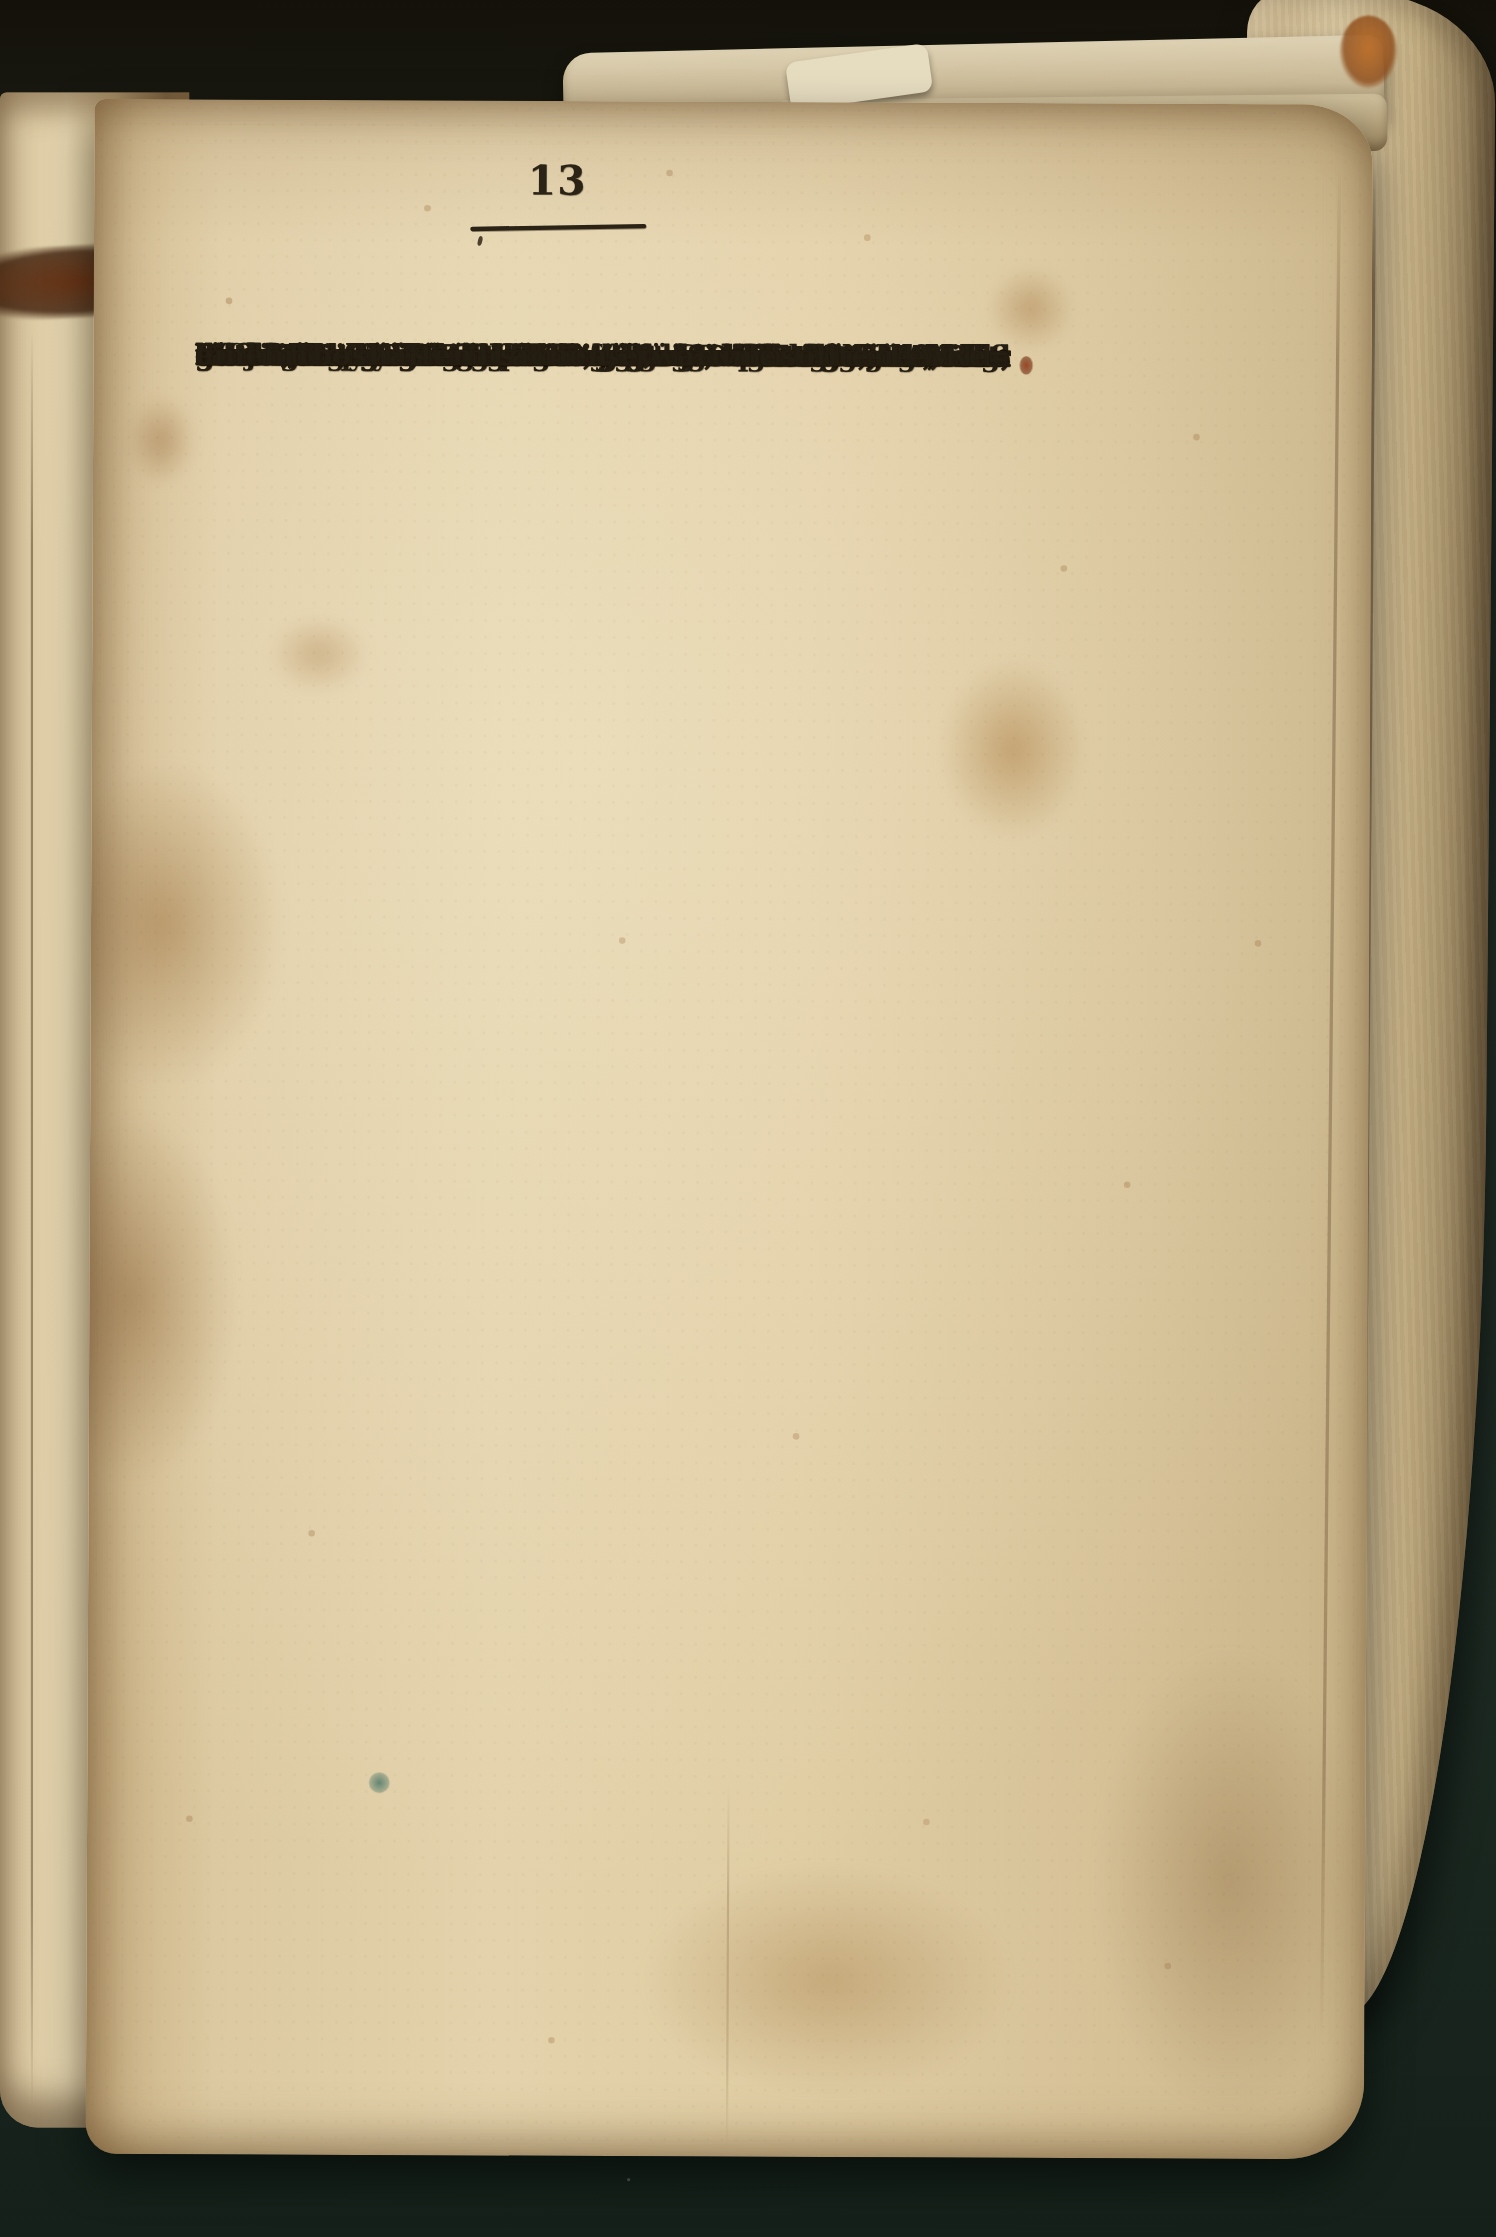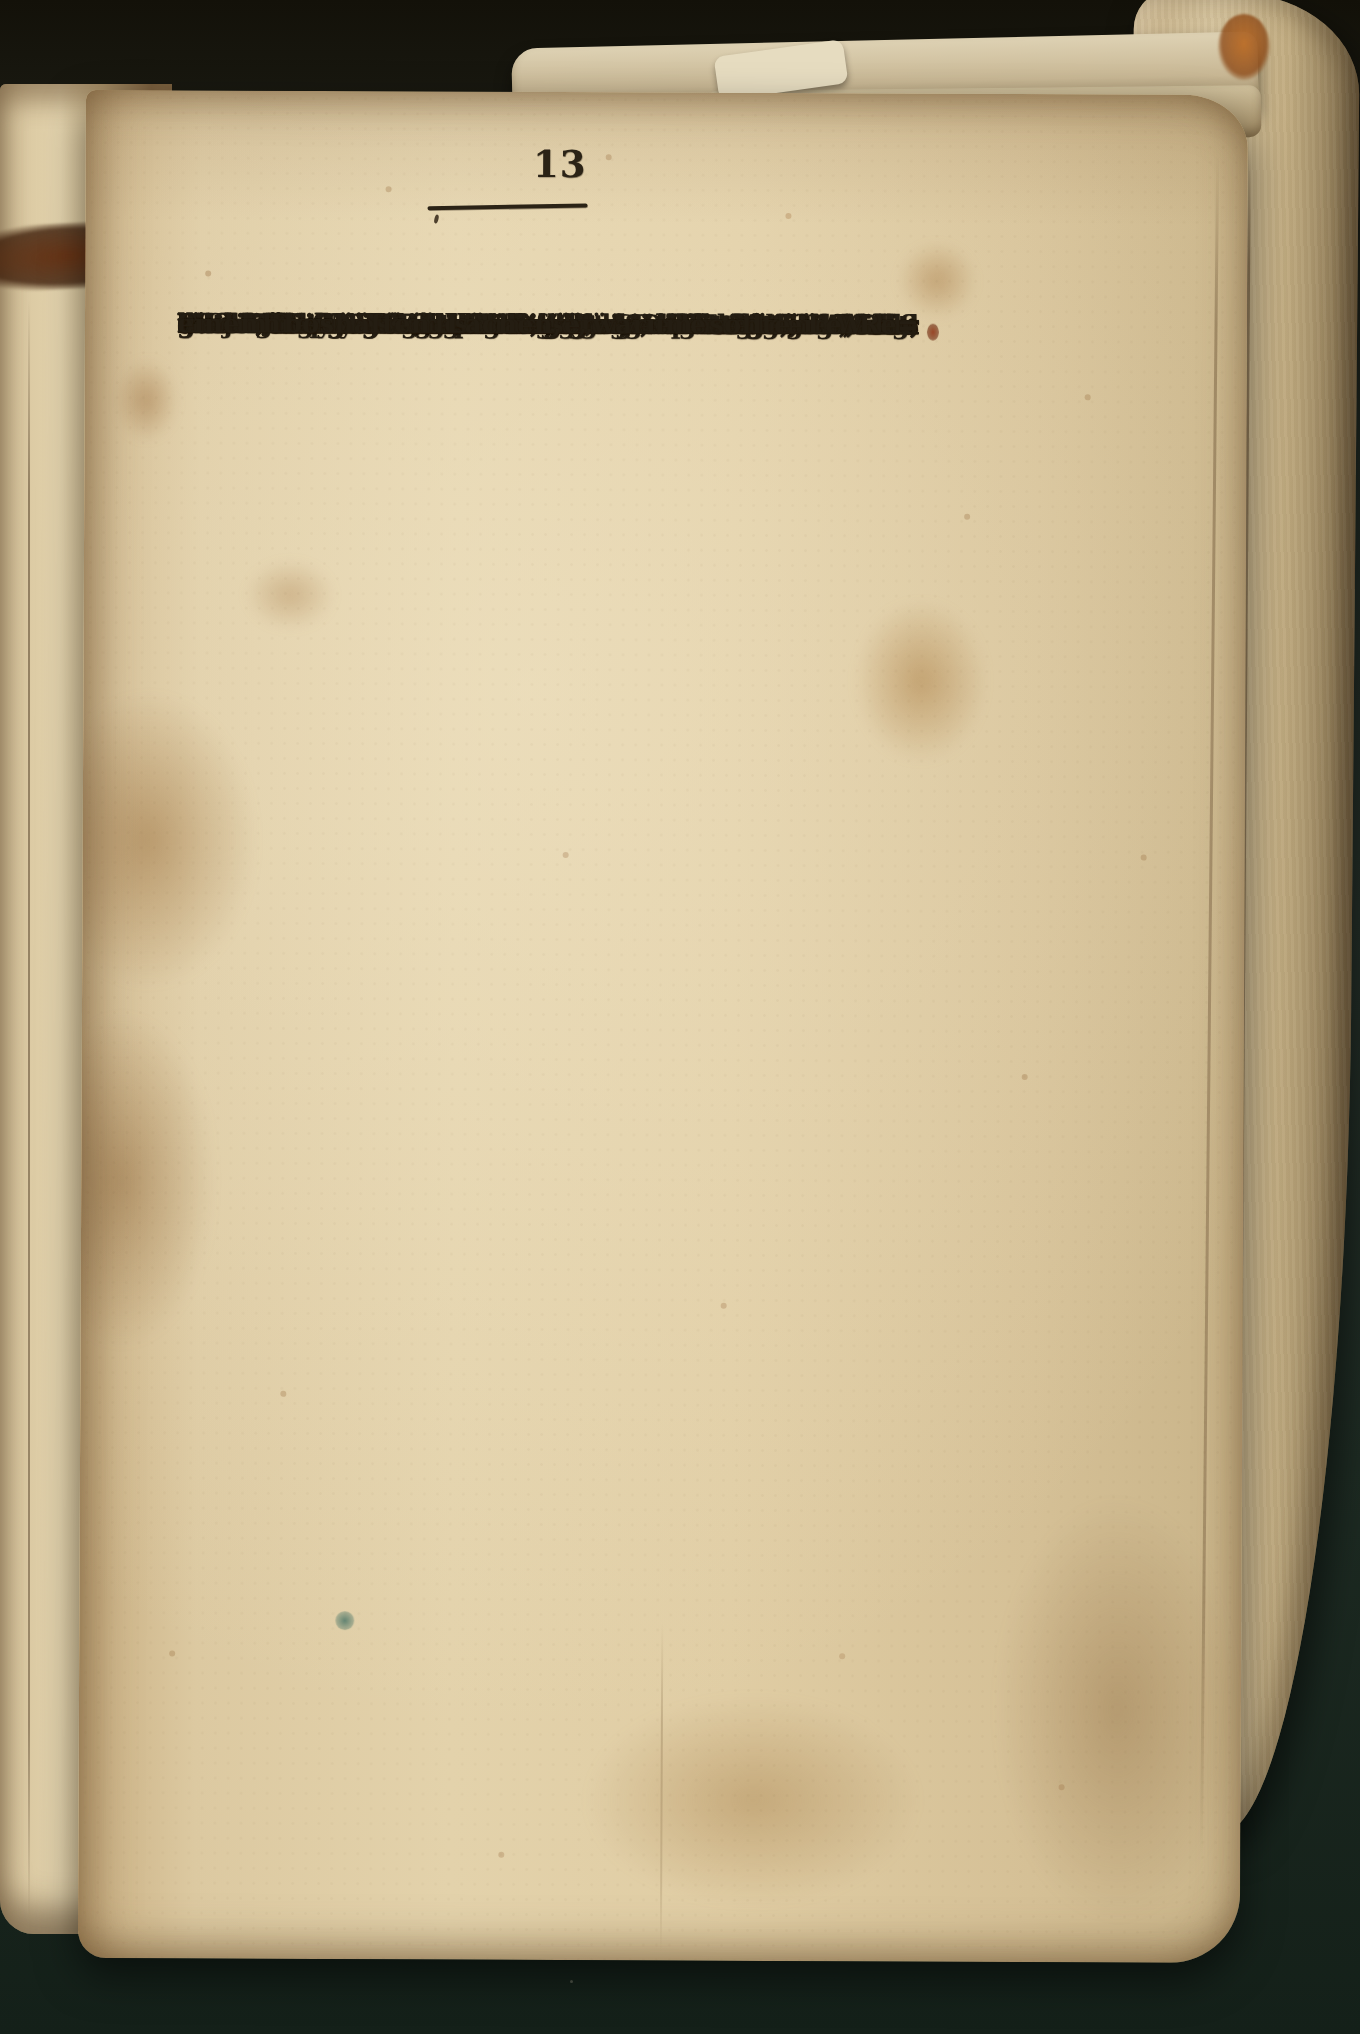--- a/index.html
+++ b/index.html
@@ -83,21 +83,21 @@
     700px 120px rgba(160,110,60,.3),880px 420px rgba(150,105,60,.3),200px 1300px rgba(150,105,60,.3),
     640px 1210px rgba(150,105,60,.28),940px 980px rgba(150,105,60,.3),480px 760px rgba(150,105,60,.28),
     1000px 300px rgba(150,105,60,.3),1058px 760px rgba(150,105,60,.3),90px 1560px rgba(150,105,60,.3),
     420px 1760px rgba(150,105,60,.28),760px 1560px rgba(150,105,60,.25),980px 1690px rgba(150,105,60,.28);}
   .crease-right{left:1126px;top:60px;width:3px;height:1700px;transform:rotate(.3deg);
     background:linear-gradient(180deg,transparent,rgba(110,85,55,.45) 10%,rgba(110,85,55,.4) 85%,transparent);}
   .crease-mid{left:582px;top:1530px;width:2px;height:330px;
     background:linear-gradient(180deg,transparent,rgba(120,95,60,.28) 30%,rgba(120,95,60,.2) 80%,transparent);}
 
   
-  .pagenum{left:341px;top:50px;width:160px;height:52px;text-align:right;
+  .pagenum{left:341px;top:50px;width:160px;height:52px;text-align:center;
     font-size:37px;font-weight:700;color:#2b2316;letter-spacing:1px;
     text-shadow:.4px .6px .8px rgba(35,25,12,.5);}
   .rule{left:342px;top:113px;width:160px;height:3.5px;background:#2b2316;border-radius:2px;
     transform:rotate(-1.2deg);box-shadow:.5px .8px .6px rgba(40,28,14,.4);}
   .rule-tick{left:349px;top:123px;width:4px;height:9px;border-radius:50%;transform:rotate(14deg);
     background:rgba(50,38,22,.85);}
 
   .textblock{left:92px;top:206px;width:742px;transform:rotate(-.15deg);color:#241d12;}
   .tl{position:relative;display:block;height:52.2px;line-height:52.2px;width:742px;
     font-size:26px;font-weight:600;letter-spacing:.2px;word-spacing:1.5px;overflow:hidden;

